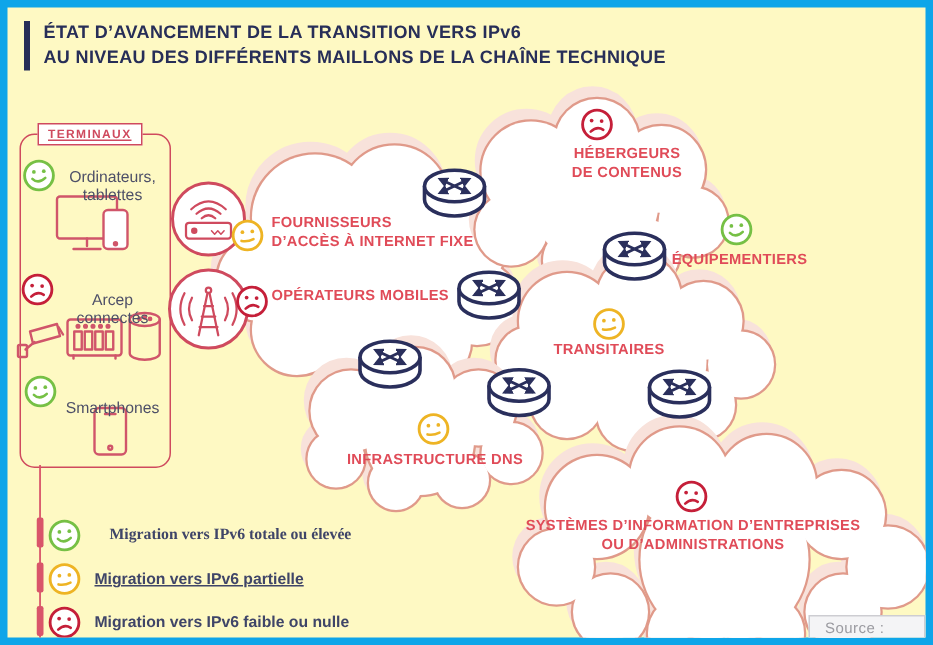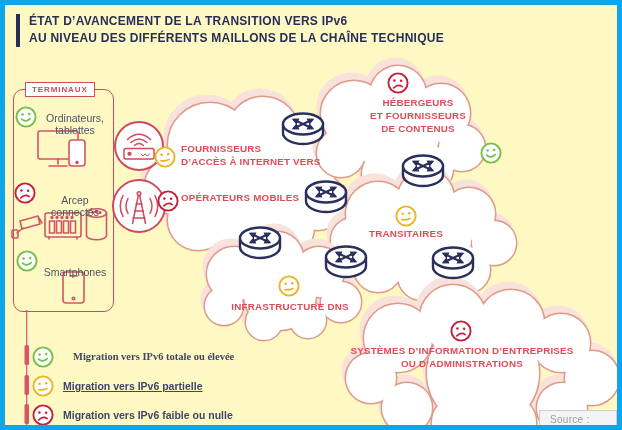--- a/index.html
+++ b/index.html
@@ -10,21 +10,21 @@
   }
   .abs{position:absolute;}
   svg{display:block;}
   
   .title-bar{left:11px;top:9px;width:4px;height:33px;background:#272e58;}
   .title{left:24px;top:8px;font-size:12px;font-weight:bold;color:#272e58;
          letter-spacing:.25px;line-height:17px;white-space:nowrap;}
   
   .term-box{left:8px;top:84px;width:99px;height:221px;border:1.5px solid #cf4a5e;border-radius:10px;}
   .term-badge{left:20px;top:77px;padding:2px 6px;border:1.5px solid #cf4a5e;background:#fff;
-              color:#cf4a5e;font-size:8px;font-weight:bold;letter-spacing:.9px;white-space:nowrap;}
+              color:#cf4a5e;font-size:8px;font-weight:bold;letter-spacing:.9px;white-space:nowrap;text-decoration:underline;}
   .term-text{color:#4e5068;font-size:10.5px;line-height:12px;text-align:center;width:76px;left:32px;margin-top:12px;}
   
   .cloud-label{color:#e04b58;font-weight:bold;font-size:9.8px;letter-spacing:.2px;line-height:13px;white-space:nowrap;}
   .centered{text-align:center;white-space:normal;}
   
   .legend-text{color:#3f4568;font-size:10.5px;font-weight:600;white-space:nowrap;}
   
   .source-box{left:534px;top:405px;border:1px solid #cdcdd2;color:#9b9ba1;
               font-size:10px;padding:3px 10px;letter-spacing:.3px;background:#f4f4f6;}
   
@@ -274,28 +274,28 @@
   <div class="abs term-text" style="top:177px;">
     <div>Arcep</div>
     <div>connectés</div>
   </div>
   <div class="abs term-text" style="top:249px;">
     <div>Smartphones</div>
   </div>
 
   <div class="abs cloud-label" style="left:176px;top:137px;">
     <div>FOURNISSEURS</div>
-    <div>D’ACCÈS À INTERNET VERS</div>
+    <div>D’ACCÈS À INTERNET FIXE</div>
   </div>
   <div class="abs cloud-label" style="left:176px;top:186px;">OPÉRATEURS MOBILES</div>
   <div class="abs cloud-label centered" style="left:318px;top:91px;width:150px;margin-left:20px;">
     <div>HÉBERGEURS</div>
-    <div>ET FOURNISSEURS</div>
     <div>DE CONTENUS</div>
   </div>
+  <div class="abs cloud-label centered" style="left:433px;top:162px;width:110px;">ÉQUIPEMENTIERS</div>
   <div class="abs cloud-label centered" style="left:203px;top:295px;width:164px;">INFRASTRUCTURE DNS</div>
   <div class="abs cloud-label centered" style="left:346px;top:222px;width:110px;">TRANSITAIRES</div>
   <div class="abs cloud-label centered" style="left:337px;top:339px;width:240px;">
     <div>SYSTÈMES D’INFORMATION D’ENTREPRISES</div>
     <div>OU D’ADMINISTRATIONS</div>
   </div>
 
   <div class="abs legend-text" style="left:68px;top:346px;font-family:Liberation Serif, serif;">Migration vers IPv6 totale ou élevée</div>
   <div class="abs legend-text" style="left:58px;top:375px;text-decoration:underline;">Migration vers IPv6 partielle</div>
   <div class="abs legend-text" style="left:58px;top:404px;">Migration vers IPv6 faible ou nulle</div>

